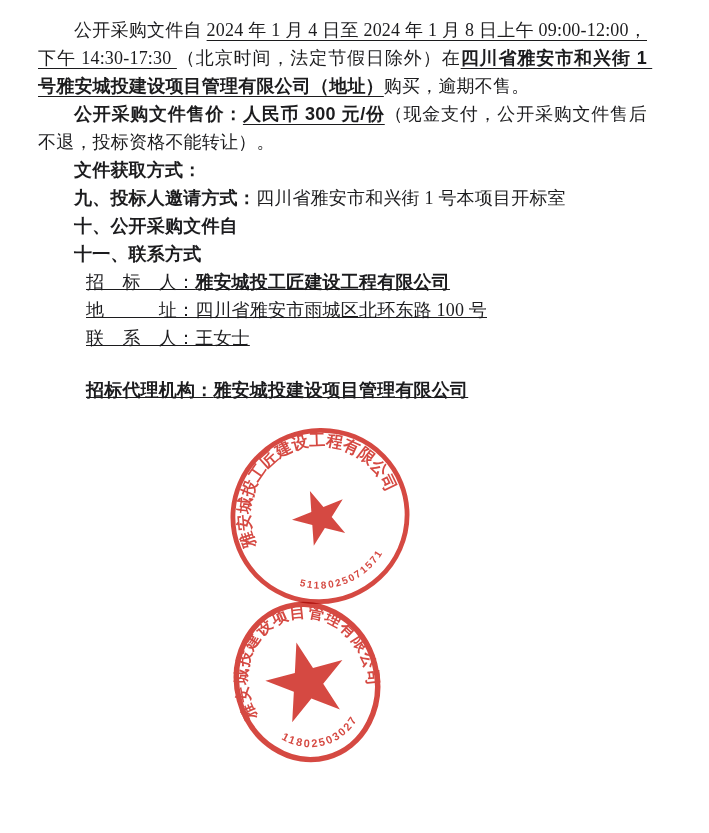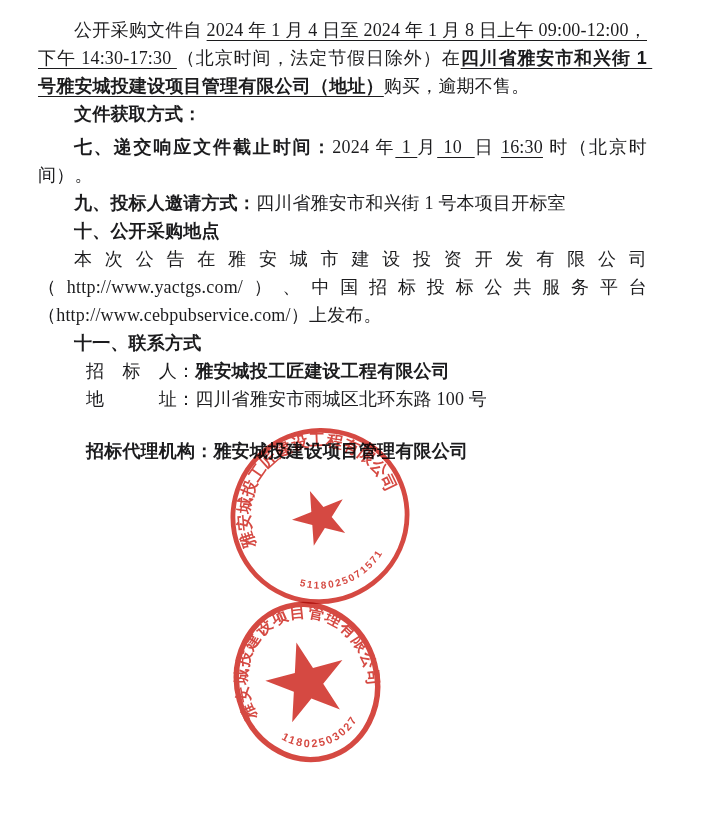--- a/index.html
+++ b/index.html
@@ -19,21 +19,21 @@
   .para{
     margin:0;
     font-size:18px;
     line-height:28px;
     text-align:justify;
     letter-spacing:0.2px;
   }
   .para span{white-space:pre-wrap;}
   .indent{text-indent:2em;}
   .mt{margin-top:5px;}
-  .contact{margin-left:48px;text-align:left;}
+  .contact{margin-left:48px;text-align:left;text-decoration:underline;}
   .gap{height:24px;}
   .b{font-weight:700;font-family:"Liberation Sans","DejaVu Sans",sans-serif;}
   .u{text-decoration:underline;text-underline-offset:4px;text-decoration-thickness:1px;}
   
   .stamp{
     position:absolute;
     mix-blend-mode:multiply;
     opacity:0.88;
     pointer-events:none;
   }
@@ -44,28 +44,28 @@
   .seal-star{fill:#d03028;}
   .seal-text{fill:#d03028;font-family:"Liberation Sans","DejaVu Sans",sans-serif;font-weight:700;}
   .seal-num{fill:#d03028;font-family:"Liberation Sans","DejaVu Sans",sans-serif;font-weight:700;}
 </style>
 </head>
 <body>
 
 <div class="page">
   <div id="doc-body">
       <p class="para indent"><span>公开采购文件自 </span><span class="u">2024 年 1 月 4 日至 2024 年 1 月 8 日上午 09:00-12:00，下午 14:30-17:30 </span><span>（北京时间，法定节假日除外）在</span><span class="b u">四川省雅安市和兴街 1 号雅安城投建设项目管理有限公司（地址）</span><span>购买，逾期不售。</span></p>
+      <p class="para indent"><span class="b">公开采购文件售价：</span><span class="b u">人民币 300 元/份</span><span>（现金支付，公开采购文件售后不退，投标资格不能转让）。</span></p>
       <p class="para indent"><span class="b">文件获取方式：</span></p>
-      <p class="para indent mt"><span class="b">七、递交响应文件截止时间：</span><span>2024 年</span><span class="u"> 1 </span><span>月</span><span class="u"> 10  </span><span>日 </span><span class="u">16:30</span><span> 时（北京时间）。</span></p>
       <p class="para indent"><span class="b">九、投标人邀请方式：</span><span>四川省雅安市和兴街 1 号本项目开标室</span></p>
-      <p class="para indent"><span class="b">十、公开采购地点</span></p>
-      <p class="para indent"><span>本次公告在雅安城市建设投资开发有限公司（http://www.yactgs.com/）、中国招标投标公共服务平台（http://www.cebpubservice.com/）上发布。</span></p>
+      <p class="para indent"><span class="b">十、公开采购文件自</span></p>
       <p class="para indent"><span class="b">十一、联系方式</span></p>
       <p class="para contact"><span>招　标　人：</span><span class="b">雅安城投工匠建设工程有限公司</span></p>
       <p class="para contact"><span>地　　　址：四川省雅安市雨城区北环东路 100 号</span></p>
+      <p class="para contact"><span>联　系　人：王女士</span></p>
       <div class="gap"></div>
       <p class="para contact"><span class="b">招标代理机构：</span><span class="b">雅安城投建设项目管理有限公司</span></p>
     </div>
 </div>
 
 <div class="stamp stamp-1">
   <svg viewBox="0 0 200 200">
     <defs>
       <path id="s1top" d="M 37,138 A 73.5,73.5 0 1 1 163,138"></path>
       <path id="s1bot" d="M 45,152 A 76,76 0 0 0 155,152"></path>

